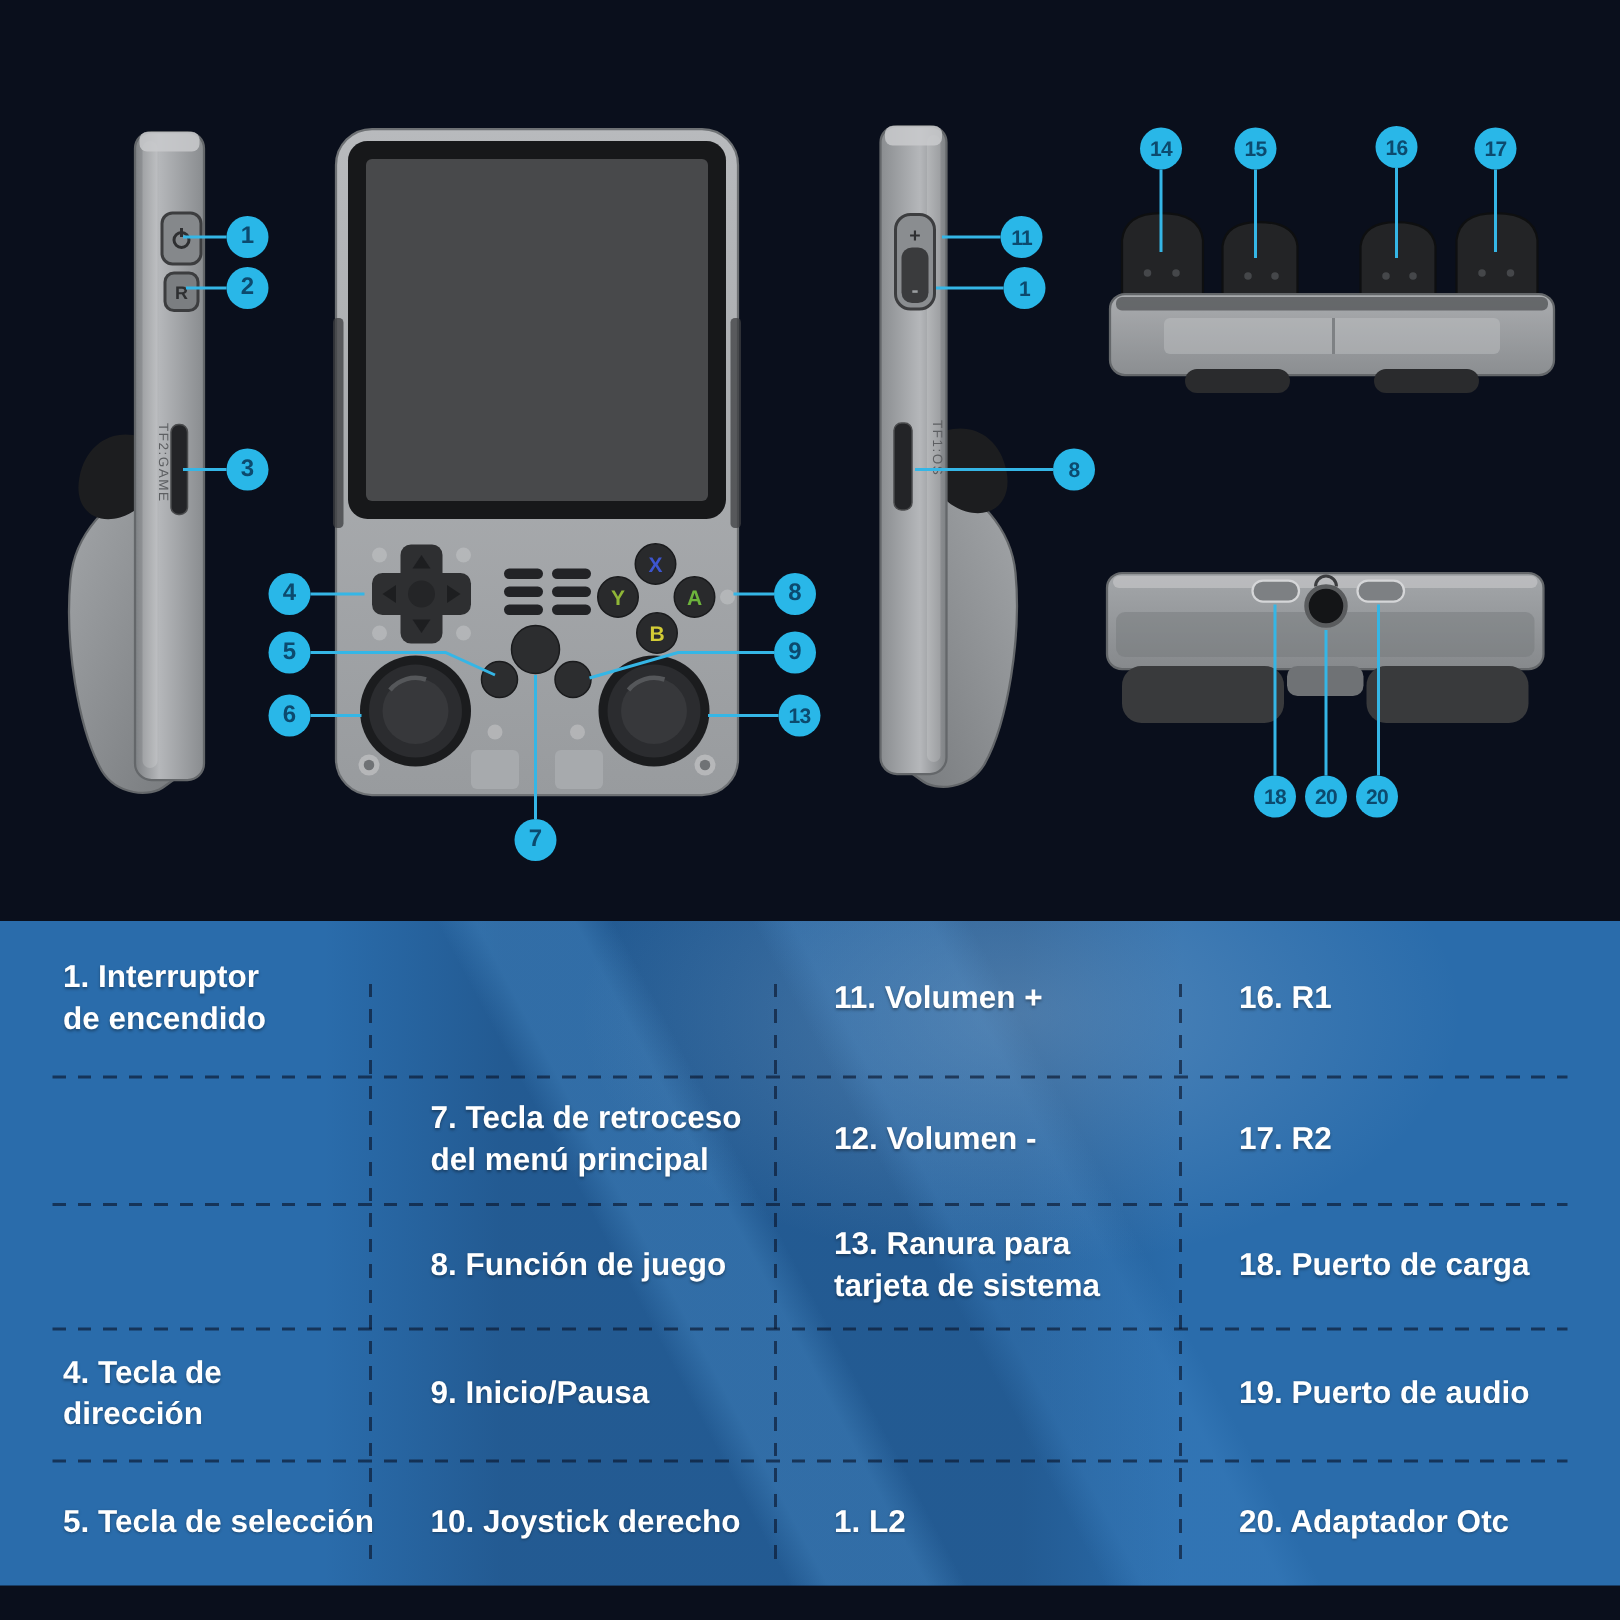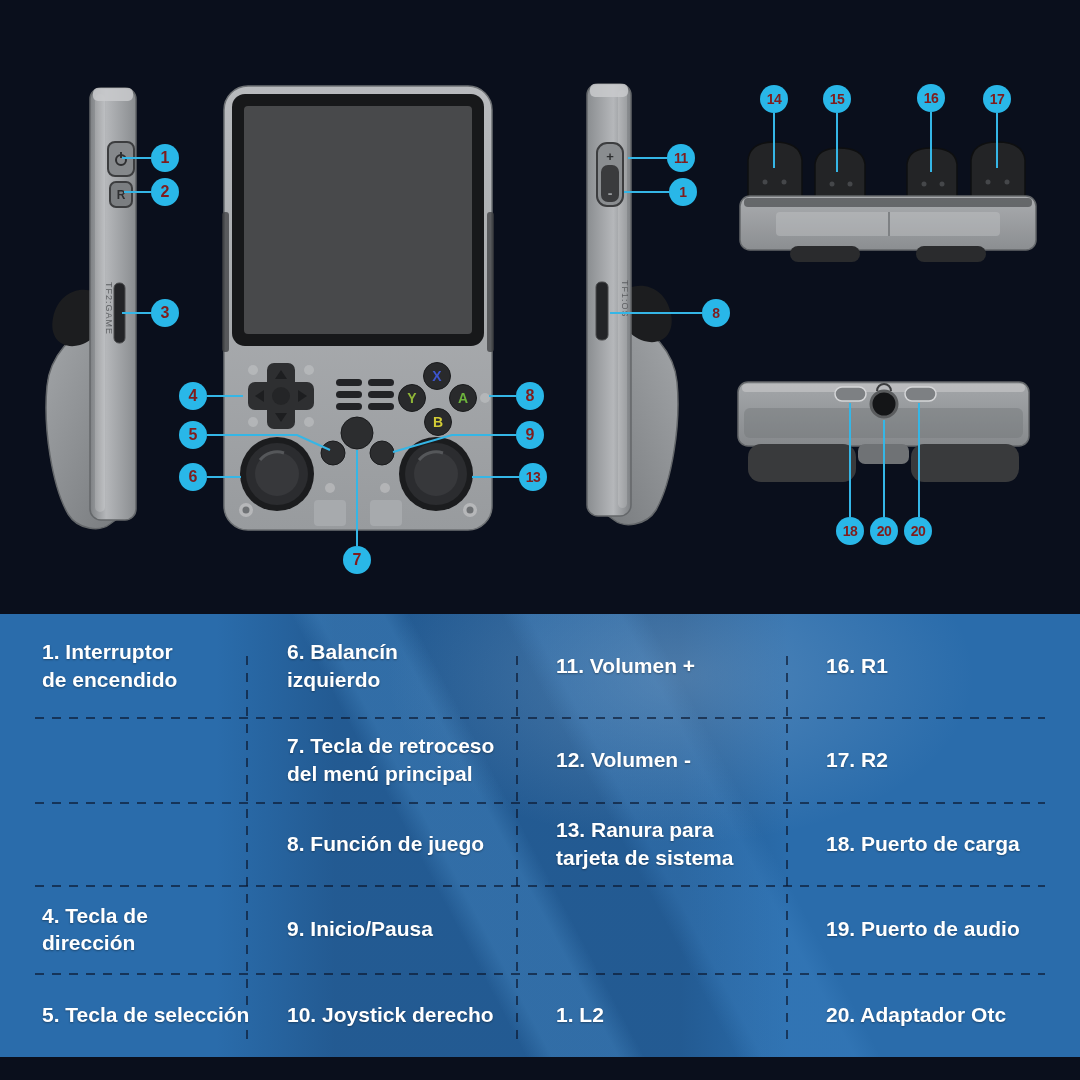--- a/index.html
+++ b/index.html
@@ -7,21 +7,21 @@
     position:relative; width:1080px; height:1080px; overflow:hidden;
     background:#0a0f1c;
     font-family:"Liberation Sans", sans-serif;
   }
   svg { position:absolute; display:block; }
   svg text { font-family:"Liberation Sans", sans-serif; }
 
   
   .co {
     position:absolute; width:28px; height:28px; border-radius:50%;
-    background:#29b7e8; color:#7f1d1d;
+    background:#29b7e8; color:#0c4a6e;
     display:flex; align-items:center; justify-content:center;
     font-size:16px; font-weight:700;
   }
   .co.two { font-size:14px; letter-spacing:-0.5px; }
 
   
   .table-section {
     position:absolute; left:0; top:614px; width:1080px; height:443px;
     background:
       radial-gradient(420px 240px at 63% 14%, rgba(170,195,220,.30), transparent 70%),
@@ -276,22 +276,20 @@
     <div class="hline" style="top:188px"></div>
     <div class="hline" style="top:271px"></div>
     <div class="hline" style="top:359px"></div>
   </div>
   <div class="vline" style="left:246px"></div>
   <div class="vline" style="left:516px"></div>
   <div class="vline" style="left:786px"></div>
 
   <div class="cell" style="left:42px;top:614px;height:103px">1. Interruptor
 de encendido</div>
-  <div class="cell" style="left:287px;top:614px;height:103px">6. Balancín
-izquierdo</div>
   <div class="cell" style="left:556px;top:614px;height:103px">11. Volumen +</div>
   <div class="cell" style="left:826px;top:614px;height:103px">16. R1</div>
 
   <div class="cell" style="left:287px;top:717px;height:85px">7. Tecla de retroceso
 del menú principal</div>
   <div class="cell" style="left:556px;top:717px;height:85px">12. Volumen -</div>
   <div class="cell" style="left:826px;top:717px;height:85px">17. R2</div>
 
   <div class="cell" style="left:287px;top:802px;height:83px">8. Función de juego</div>
   <div class="cell" style="left:556px;top:802px;height:83px">13. Ranura para

